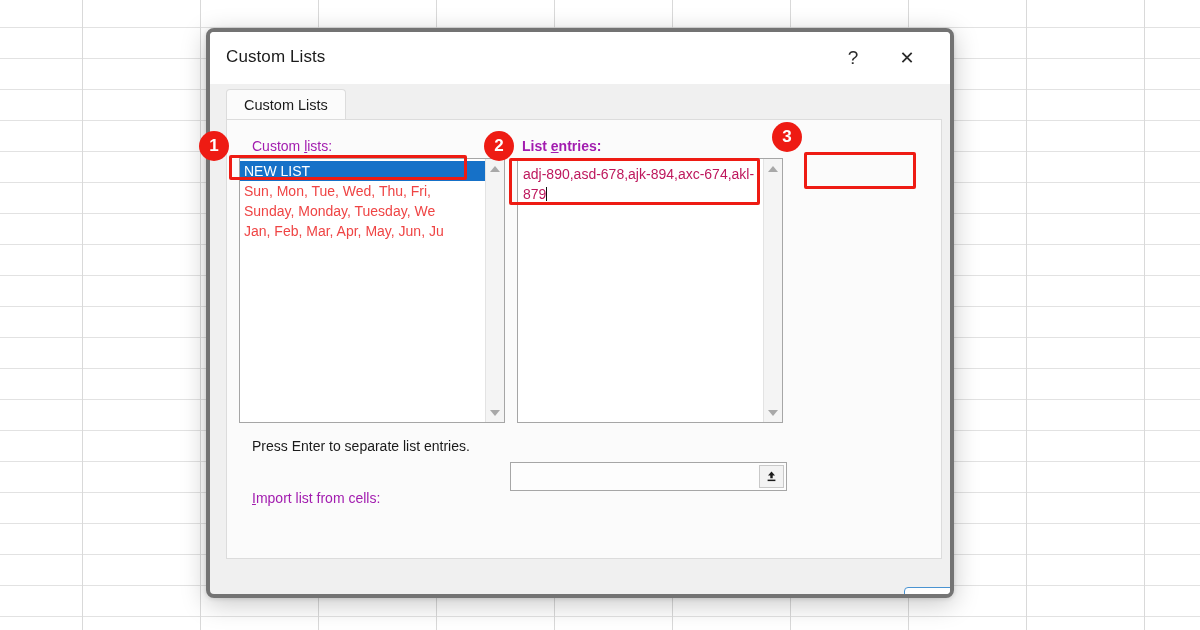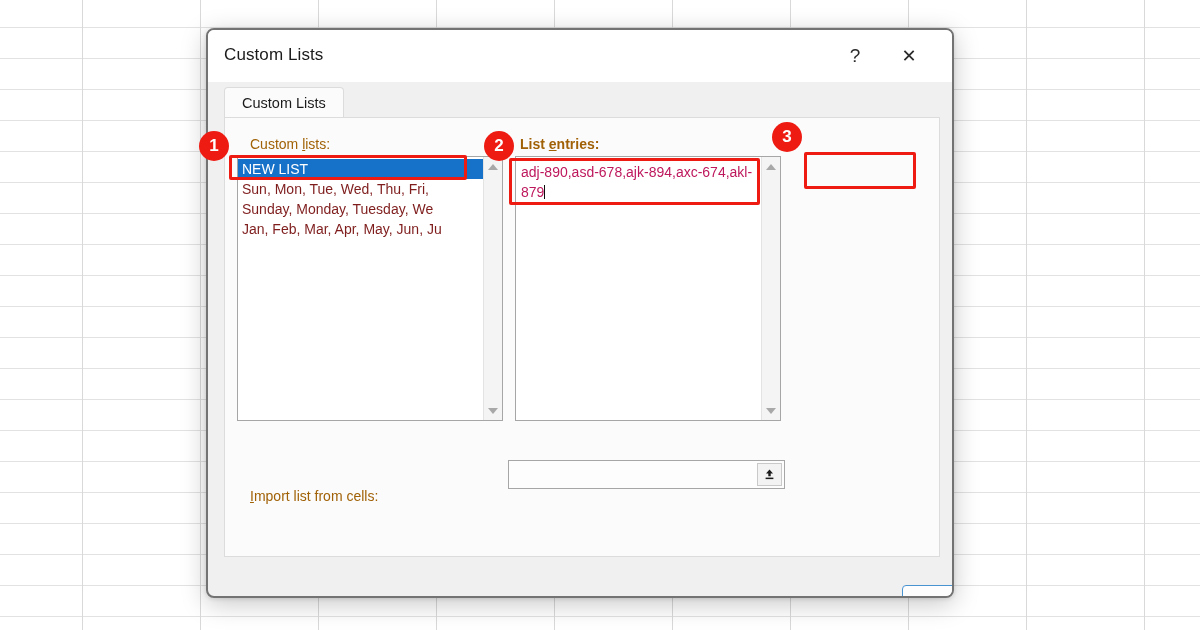--- a/index.html
+++ b/index.html
@@ -24,21 +24,21 @@
   }
 
   
   #dialog {
     position: absolute;
     left: 206px;
     top: 28px;
     width: 748px;
     height: 570px;
     background: #f0f0f0;
-    border: 2px solid #737373;
+    border: 4px solid #737373;
     border-radius: 8px;
     box-shadow: 0 6px 26px rgba(0,0,0,0.22), 0 1px 4px rgba(0,0,0,0.12);
     box-sizing: border-box;
     overflow: hidden;
   }
 
   #title-bar {
     position: absolute;
     left: 0; top: 0;
     width: 100%;
@@ -106,21 +106,21 @@
     width: 716px;
     height: 440px;
     background: #fbfbfb;
     border: 1px solid #dcdcdc;
     box-sizing: border-box;
   }
 
   .field-label {
     position: absolute;
     font-size: 14px;
-    color: #a16207;
+    color: #a21caf;
     white-space: nowrap;
   }
   .field-label u { text-decoration: underline; }
 
   #label-custom-lists { left: 25px; top: 18px; }
   #label-list-entries { left: 295px; top: 18px; font-weight: bold; }
 
   
   .listbox {
     position: absolute;
@@ -144,21 +144,21 @@
   }
 
   .listbox-inner {
     position: absolute;
     left: 0; top: 0; right: 19px; bottom: 0;
     padding: 2px 0 0 0;
     overflow: hidden;
   }
   .list-row {
     font-size: 14px;
-    color: #7f1d1d;
+    color: #ef4444;
     line-height: 20px;
     padding: 0 4px;
     white-space: nowrap;
     overflow: hidden;
   }
   .list-row.selected {
     background: #1671c8;
     color: #ffffff;
   }
 
@@ -347,20 +347,21 @@
       <div class="scrollbar">
         <div class="sb-arrow up">
             <div class="tri up"></div>
           </div>
         <div class="sb-arrow down">
             <div class="tri down"></div>
           </div>
       </div>
     </div>
 
+    <div id="hint-text">Press Enter to separate list entries.</div>
     <div class="field-label" id="label-import"><u>I</u>mport list from cells:</div>
 
     <div id="import-range-field">
       <div id="range-picker-button">
         <svg width="13" height="13" viewBox="0 0 13 13" aria-hidden="true">
           <path d="M6.5 1.5 L10 5.5 L7.7 5.5 L7.7 8.3 L5.3 8.3 L5.3 5.5 L3 5.5 Z" fill="#1b1b1b"></path>
           <rect x="2.6" y="9.6" width="7.8" height="1.5" fill="#1b1b1b"></rect>
         </svg>
       </div>
     </div>

